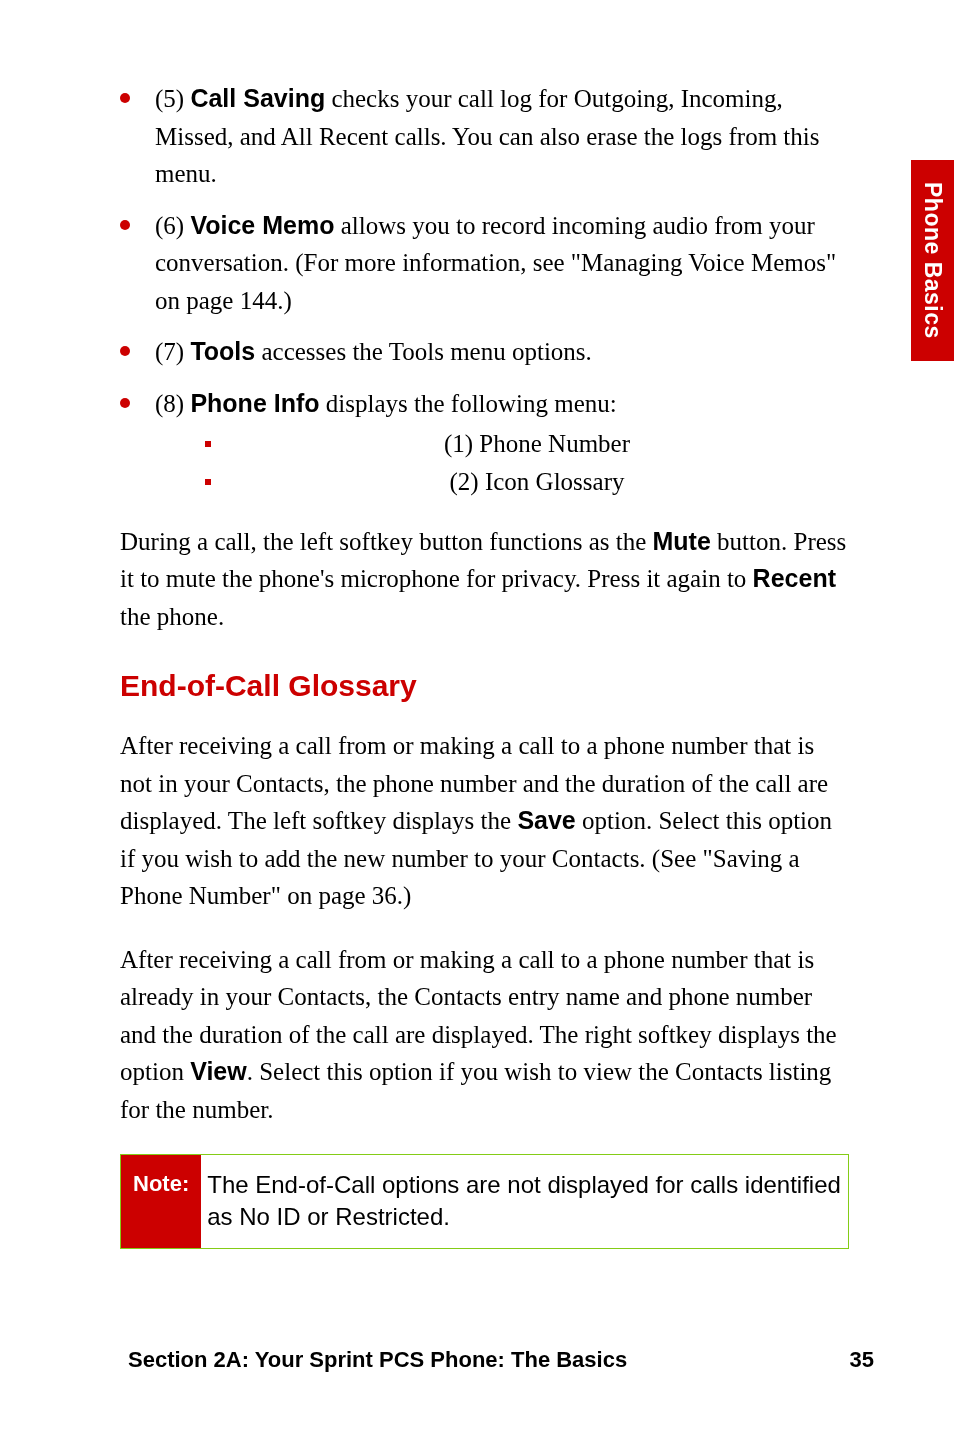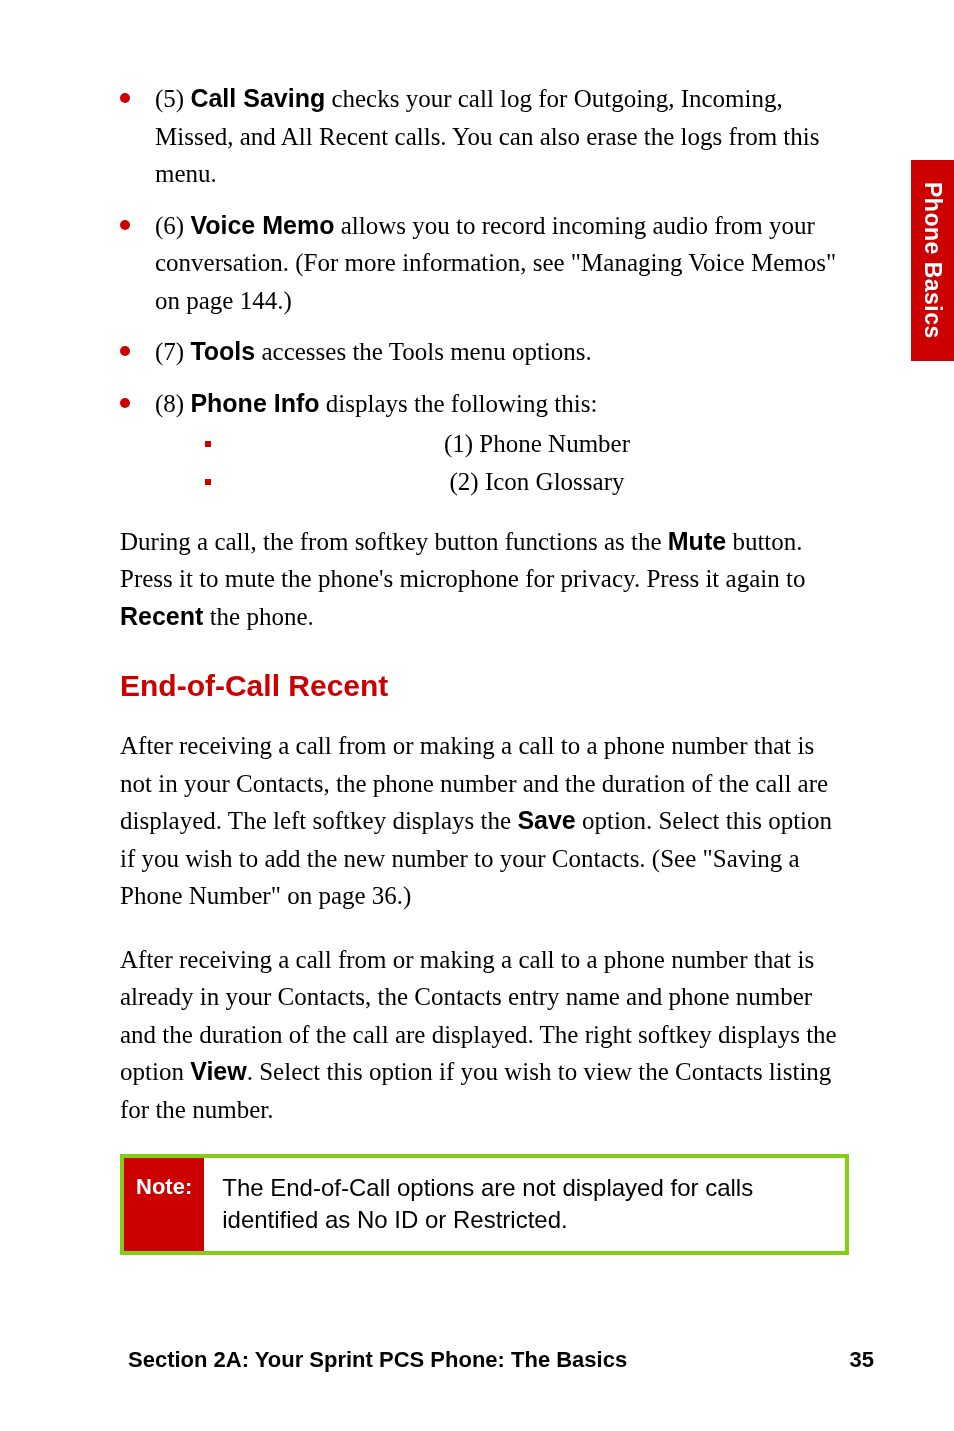--- a/index.html
+++ b/index.html
@@ -85,37 +85,37 @@
   }
   .section-heading {
     font-family: Arial, Helvetica, sans-serif;
     font-weight: bold;
     color: #c00;
     font-size: 30px;
     margin: 34px 0 24px 0;
   }
   .note-box {
     display: flex;
-    border: 4px solid #84cc16;
+    border: 1px solid #84cc16;
     margin-top: 20px;
   }
   .note-label {
     background: #c00;
     color: white;
     font-family: Arial, Helvetica, sans-serif;
     font-weight: bold;
     font-size: 22px;
     padding: 16px 12px 16px 12px;
     display: flex;
     align-items: flex-start;
   }
   .note-text {
     font-family: 'Arial Narrow', Arial, sans-serif;
     font-size: 24px;
-    padding: 14px 18px;
+    padding: 14px 6px;
     line-height: 1.35;
     flex: 1;
   }
   .footer {
     position: absolute;
     bottom: 58px;
     left: 128px;
     right: 80px;
     display: flex;
     justify-content: space-between;
@@ -143,33 +143,33 @@
     <li>
       <span>(5) </span><span class="bold-sans">Call Saving</span><span> checks your call log for Outgoing, Incoming, Missed, and All Recent calls. You can also erase the logs from this menu.</span>
     </li>
     <li>
       <span>(6) </span><span class="bold-sans">Voice Memo</span><span> allows you to record incoming audio from your conversation. (For more information, see "Managing Voice Memos" on page 144.)</span>
     </li>
     <li>
       <span>(7) </span><span class="bold-sans">Tools</span><span> accesses the Tools menu options.</span>
     </li>
     <li>
-      <span>(8) </span><span class="bold-sans">Phone Info</span><span> displays the following this:</span>
+      <span>(8) </span><span class="bold-sans">Phone Info</span><span> displays the following menu:</span>
       <ul class="sub-list">
         <li>(1) Phone Number</li>
         <li>(2) Icon Glossary</li>
       </ul>
     </li>
   </ul>
 
   <p class="para">
-    <span>During a call, the from softkey button functions as the </span><span class="bold-sans">Mute</span><span> button. Press it to mute the phone's microphone for privacy. Press it again to </span><span class="bold-sans">Recent</span><span> the phone.</span>
+    <span>During a call, the left softkey button functions as the </span><span class="bold-sans">Mute</span><span> button. Press it to mute the phone's microphone for privacy. Press it again to </span><span class="bold-sans">Recent</span><span> the phone.</span>
   </p>
 
-  <h2 class="section-heading">End-of-Call Recent</h2>
+  <h2 class="section-heading">End-of-Call Glossary</h2>
 
   <p class="para">
     <span>After receiving a call from or making a call to a phone number that is not in your Contacts, the phone number and the duration of the call are displayed. The left softkey displays the </span><span class="bold-sans">Save</span><span> option. Select this option if you wish to add the new number to your Contacts. (See "Saving a Phone Number" on page 36.)</span>
   </p>
 
   <p class="para">
     <span>After receiving a call from or making a call to a phone number that is already in your Contacts, the Contacts entry name and phone number and the duration of the call are displayed. The right softkey displays the option </span><span class="bold-sans">View</span><span>. Select this option if you wish to view the Contacts listing for the number.</span>
   </p>
 
   <div class="note-box">

